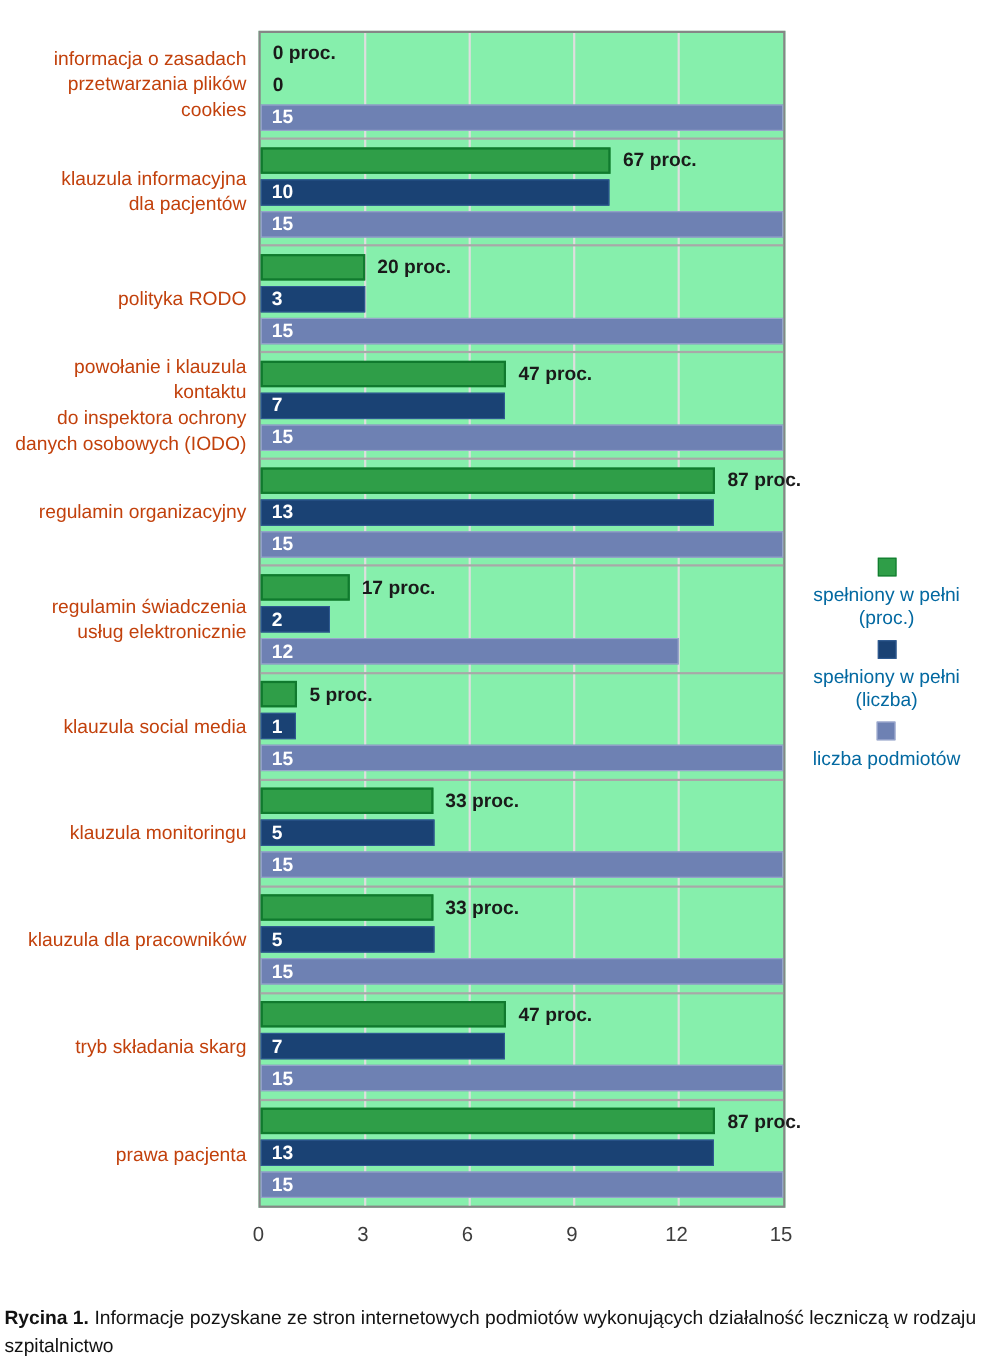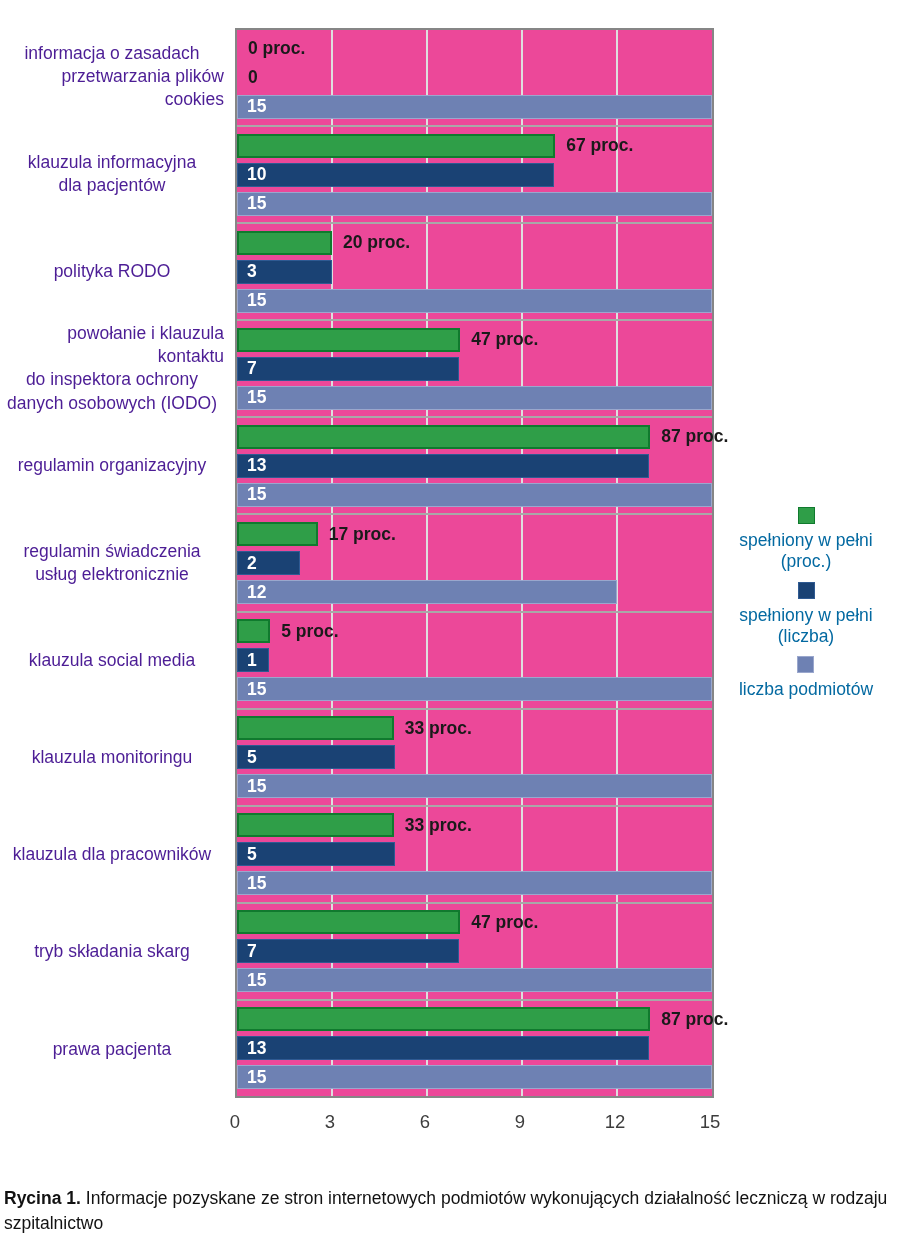--- a/index.html
+++ b/index.html
@@ -2,25 +2,25 @@
 <html style="--green: #2f9e48; --green-border: #107a2e; --navy: #1a4274; --navy-border: #2f5a92; --steel: #6e81b3; --steel-border: #9aa7cd;"><head>
 <meta charset="utf-8">
 <style>
   html,body{margin:0;padding:0;background:#fff;}
   .canvas{
     position:relative;width:900px;height:1246px;background:#ffffff;
     font-family:"Liberation Sans",sans-serif;overflow:hidden;
   }
   
   .labels{position:absolute;left:0;top:28px;width:224px;height:1070px;display:flex;flex-direction:column;}
-  .cat-label{flex:1 1 0;display:flex;flex-direction:column;align-items:center;justify-content:center;
-    text-align:right;font-size:17.5px;color:#4c1d95;line-height:1.32;}
+  .cat-label{flex:1 1 0;display:flex;flex-direction:column;align-items:flex-end;justify-content:center;
+    text-align:right;font-size:17.5px;color:#c2410c;line-height:1.32;}
   
   .plot-area{position:absolute;left:235px;top:28px;width:479px;height:1070px;
-    border:2px solid #868686;box-sizing:border-box;background:#ec4899;}
+    border:2px solid #868686;box-sizing:border-box;background:#86efac;}
   .gridlines{position:absolute;inset:0;}
   .gridline{position:absolute;top:0;bottom:0;width:2px;background:#dedede;transform:translateX(-50%);}
   .groups{position:absolute;inset:0;display:flex;flex-direction:column;}
   .group{flex:1 1 0;display:flex;flex-direction:column;justify-content:center;gap:5px;
     border-bottom:2px solid #a8a8a8;box-sizing:border-box;}
   .group:last-child{border-bottom:none;}
   .bar-row{height:24px;display:flex;align-items:center;}
   .bar{height:100%;box-sizing:border-box;display:flex;align-items:center;flex:0 0 auto;}
   .bar.green{background:var(--green);border:2px solid var(--green-border);min-width:4px;}
   .bar.navy{background:var(--navy);border:1.5px solid var(--navy-border);}

